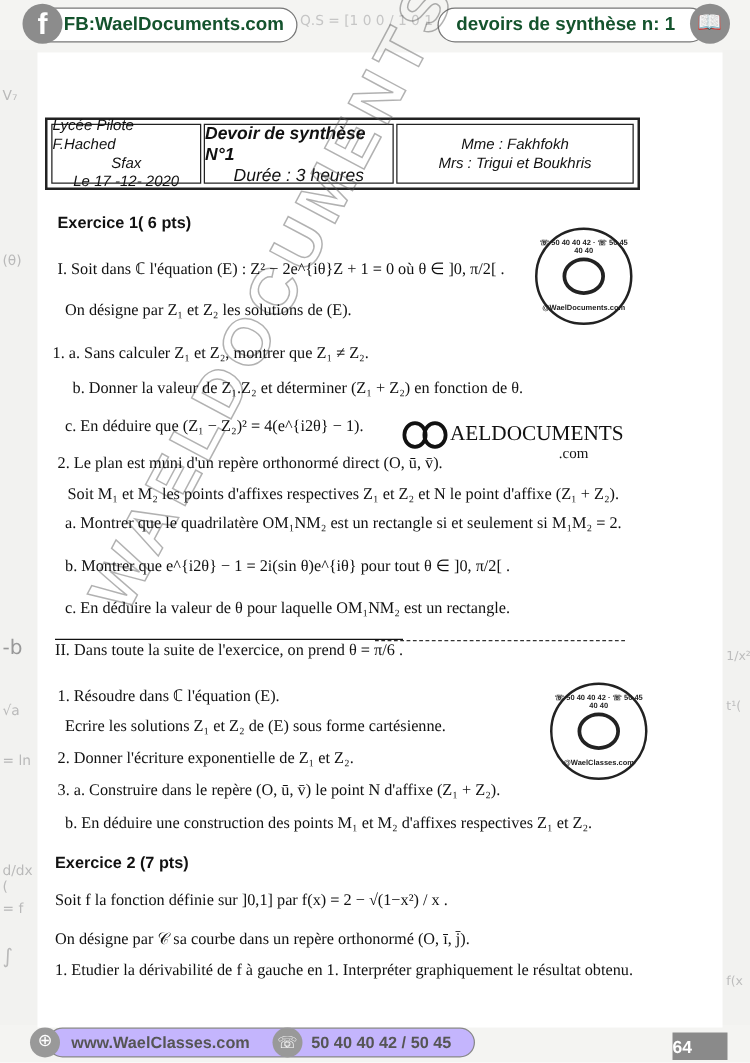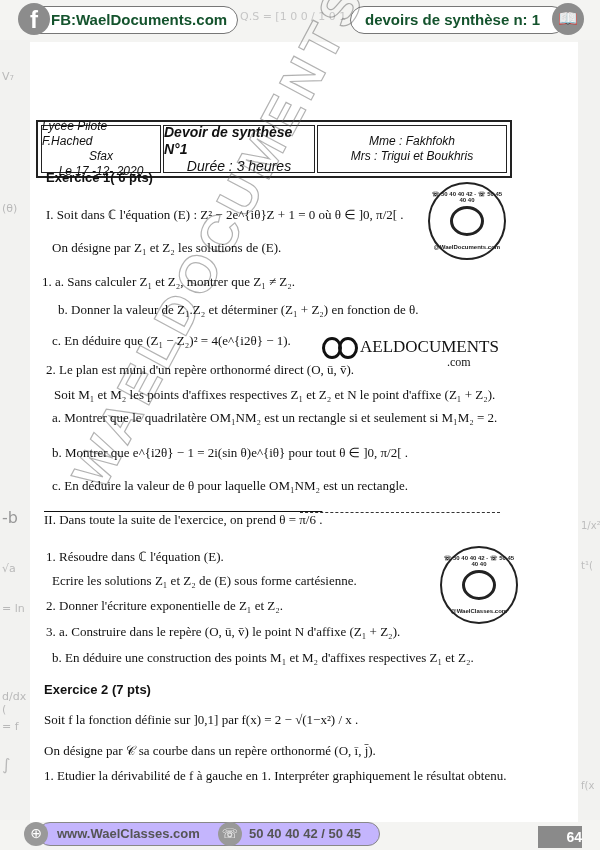--- a/index.html
+++ b/index.html
@@ -12,21 +12,21 @@
   
   .topbar{position:absolute;left:0;top:0;width:600px;height:42px;}
   .pill{position:absolute;top:6px;height:26px;border:1.5px solid #777;border-radius:14px;background:#fff;font-family:"Liberation Sans",sans-serif;font-weight:bold;font-size:15px;line-height:26px;color:#14532d;}
   .pill.left{left:22px;width:186px;padding-left:28px;}
   .pill.right{left:350px;width:200px;padding-left:14px;}
   .circle-icon{position:absolute;top:3px;width:32px;height:32px;border-radius:50%;background:#8c8c8c;color:#fff;text-align:center;font-family:"Liberation Sans",sans-serif;font-weight:bold;}
   .fb{left:18px;font-size:24px;line-height:34px;}
   .book{left:552px;font-size:16px;line-height:32px;}
   .scribble{position:absolute;color:#c6c6c6;font-family:"DejaVu Sans",sans-serif;font-size:11px;}
   
-  .info{position:absolute;left:36px;top:94px;width:476px;height:58px;border:2px solid #222;display:flex;padding:2px;box-sizing:border-box;margin-top:26px;}
+  .info{position:absolute;left:36px;top:94px;width:476px;height:58px;border:2px solid #222;display:flex;padding:2px;box-sizing:border-box;}
   .info .cell{border:1.5px solid #222;margin:1px;display:flex;flex-direction:column;justify-content:center;align-items:center;font-family:"Liberation Sans",sans-serif;font-style:italic;font-size:12px;line-height:15px;}
   .c1{width:118px;}
   .c2{width:150px;font-size:14px !important;line-height:17px !important;}
   .c2 .t{font-weight:bold;}
   .c3{flex:1;}
   sup{font-size:8px;}
   
   .line{position:absolute;font-size:13px;white-space:nowrap;}
   .bold-sans{font-family:Liberation Sans, sans-serif;font-weight:bold;font-size:13px;}
   .dashed{position:absolute;left:300px;top:512px;width:200px;border-top:1.5px dashed #333;}
@@ -37,21 +37,21 @@
   .logo-wm .rings i{position:absolute;top:2px;width:20px;height:22px;border:3px solid #111;border-radius:50%;box-sizing:border-box;}
   .logo-wm .com{position:absolute;left:125px;top:20px;font-size:12px;}
   .stamp{position:absolute;width:78px;height:78px;border:2px solid #222;border-radius:50%;box-sizing:border-box;font-family:"Liberation Sans",sans-serif;font-size:6px;text-align:center;color:#222;}
   .stamp .inner{position:absolute;left:20px;top:22px;width:34px;height:30px;border:3px solid #222;border-radius:50%;box-sizing:border-box;}
   .stamp .txt{position:absolute;left:0;width:100%;font-weight:bold;}
   
   .footer{position:absolute;left:0;top:822px;width:600px;height:28px;}
   .fpill{position:absolute;left:38px;top:0;width:340px;height:22px;border:1.5px solid #888;border-radius:12px;background:#c4b5fd;font-family:"Liberation Sans",sans-serif;font-weight:bold;font-size:13px;line-height:22px;color:#555;}
   .globe{position:absolute;left:24px;top:0;width:24px;height:24px;border-radius:50%;background:#999;color:#fff;text-align:center;font-size:14px;line-height:24px;}
   .phone{position:absolute;left:218px;top:0;width:24px;height:24px;border-radius:50%;background:#999;color:#fff;text-align:center;font-size:13px;line-height:24px;}
-  .pagenum{position:absolute;left:538px;top:4px;width:44px;height:22px;background:#8a8a8a;color:#fff;font-family:"Liberation Sans",sans-serif;font-weight:bold;font-size:14px;line-height:22px;text-align:right;}
+  .pagenum{position:absolute;left:538px;top:4px;width:44px;height:22px;background:#8a8a8a;color:#fff;font-family:"Liberation Sans",sans-serif;font-weight:bold;font-size:14px;line-height:22px;text-align:left;}
 </style>
 </head>
 <body>
 
 <div class="margin-left">
   <span style="top:30px">V₇</span>
   <span style="top:162px">(θ)</span>
   <span style="top:468px;font-size:16px;color:#999">-b</span>
   <span style="top:522px">√a</span>
   <span style="top:562px">= ln</span>

